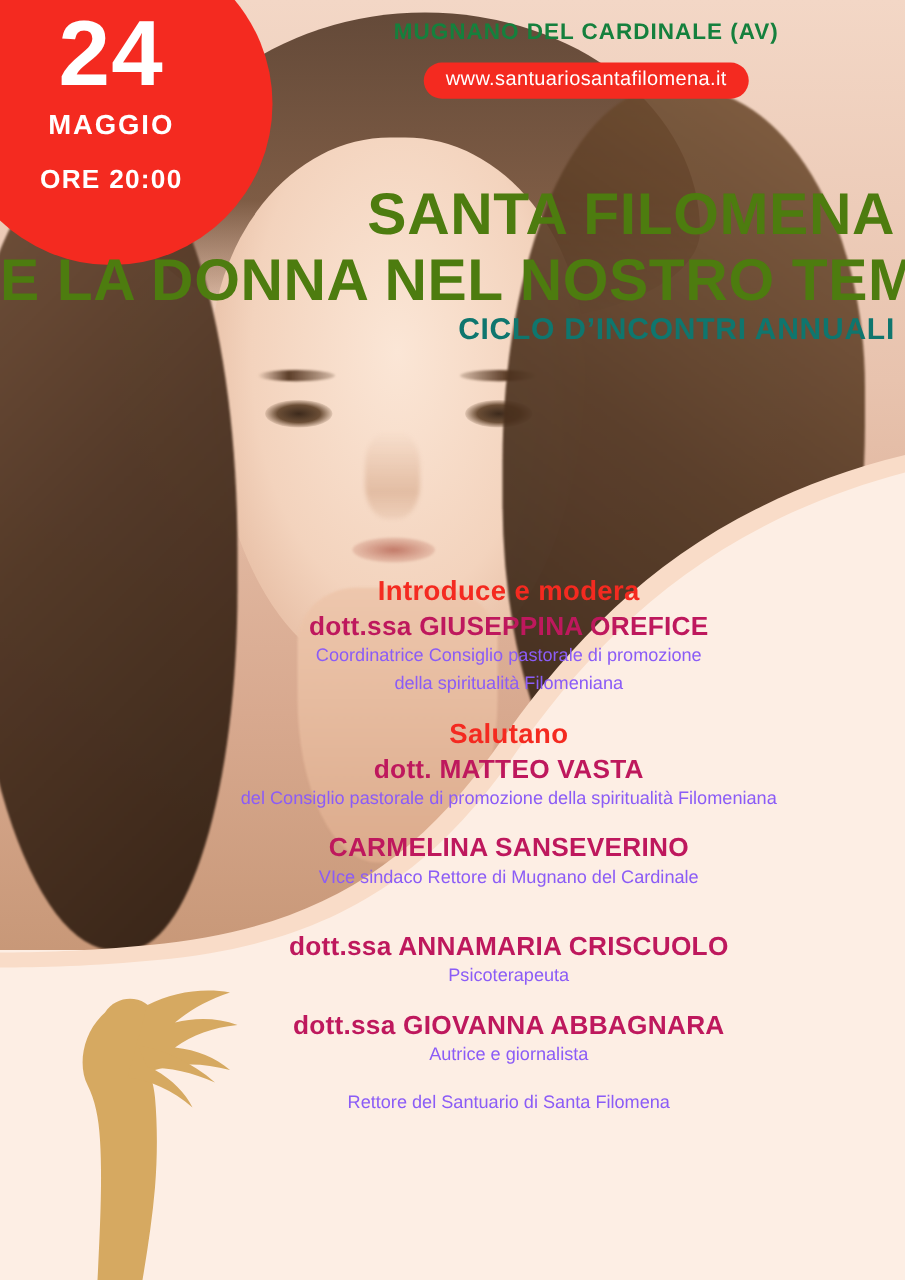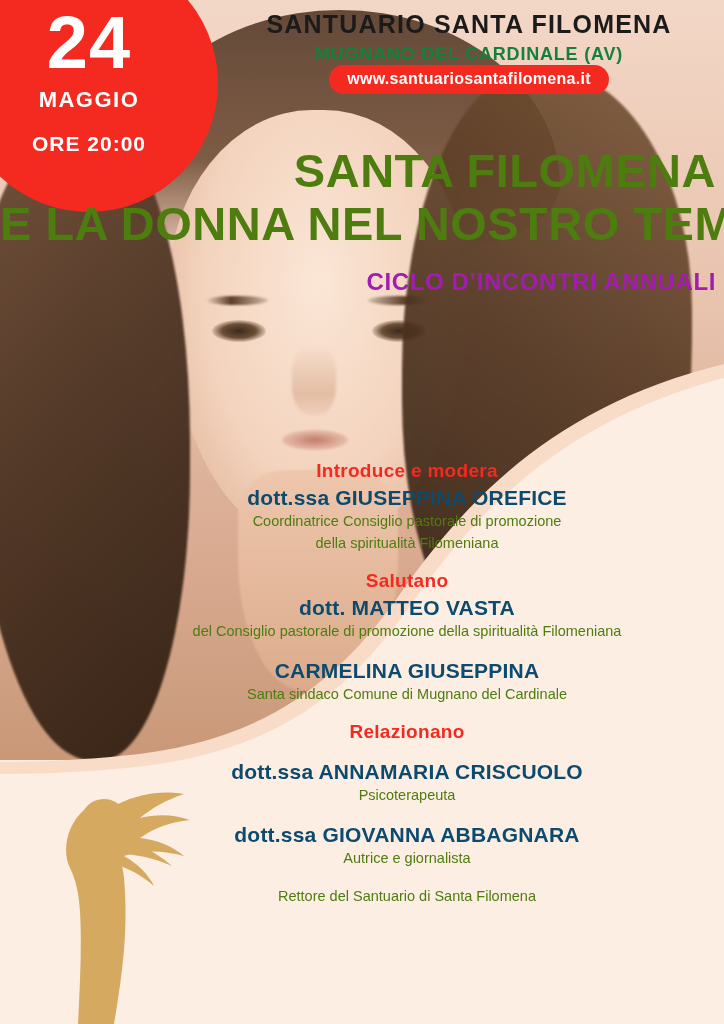--- a/index.html
+++ b/index.html
@@ -179,25 +179,25 @@
   }
   .header .h-sub {
     margin-top: 5px;
     font-size: 18px;
     font-weight: bold;
     color: #15803d;
     letter-spacing: 0.8px;
   }
   .url-pill {
     display: inline-block;
-    margin-top: 0;
+    margin-top: 14px;
     background: #f42a20;
     color: #ffffff;
     font-size: 16px;
-    font-weight: bold;
+    font-weight: normal;
     padding: 5px 18px 6px 18px;
     border-radius: 20px;
     letter-spacing: 0.3px;
   }
 
   
   .title-block {
     position: absolute;
     left: 0; top: 145px;
     width: 716px;
@@ -206,49 +206,48 @@
   }
   .title-line {
     font-size: 47px;
     font-weight: bold;
     color: #4d7c0f;
     letter-spacing: 0.5px;
     line-height: 1.12;
     white-space: nowrap;
   }
   .subtitle-line {
-    margin-top: 18px;
     font-size: 24px;
     font-weight: bold;
-    color: #a21caf;
+    color: #0f766e;
     letter-spacing: 0.6px;
   }
 
   
   .program {
     position: absolute;
     left: 100px; top: 460px;
     width: 614px;
     text-align: center;
   }
   .sec-head {
     color: #f42a20;
-    font-size: 19px;
+    font-size: 22px;
     font-weight: bold;
     letter-spacing: 0.3px;
   }
   .sec-name {
-    color: #0c4a6e;
+    color: #be185d;
     font-size: 21px;
     font-weight: bold;
     margin-top: 4px;
     letter-spacing: 0.2px;
   }
   .sec-role {
-    color: #4d7c0f;
+    color: #8b5cf6;
     font-size: 14.5px;
     margin-top: 2px;
     line-height: 1.35;
   }
   .gap-lg { height: 17px; }
   .gap-md { height: 13px; }
 
   
   .silhouette {
     position: absolute;
@@ -293,21 +292,20 @@
     </svg>
   </div>
 
   <div class="date-badge">
     <div class="date-num">24</div>
     <div class="date-month">MAGGIO</div>
     <div class="date-time">ORE 20:00</div>
   </div>
 
   <div class="header">
-    <div class="h-main">SANTUARIO SANTA FILOMENA</div>
     <div class="h-sub">MUGNANO DEL CARDINALE (AV)</div>
     <div class="url-pill">www.santuariosantafilomena.it</div>
   </div>
 
   <div class="title-block">
     <div class="title-line">SANTA FILOMENA</div>
     <div class="title-line">E LA  DONNA NEL NOSTRO TEMPO</div>
     <div class="subtitle-line">CICLO D’INCONTRI ANNUALI</div>
   </div>
 
@@ -320,28 +318,27 @@
       <div class="sec-role">della spiritualità Filomeniana</div>
     </div>
 
     <div class="gap-lg"></div>
 
     <div>
       <div class="sec-head">Salutano</div>
       <div class="sec-name">dott.  MATTEO VASTA</div>
       <div class="sec-role">del Consiglio pastorale di promozione della spiritualità Filomeniana</div>
       <div class="gap-md"></div>
-      <div class="sec-name">CARMELINA GIUSEPPINA</div>
-      <div class="sec-role">Santa sindaco Comune di Mugnano del Cardinale</div>
+      <div class="sec-name">CARMELINA SANSEVERINO</div>
+      <div class="sec-role">VIce sindaco Rettore di Mugnano del Cardinale</div>
     </div>
 
     <div class="gap-lg"></div>
 
     <div>
-      <div class="sec-head">Relazionano</div>
       <div class="gap-md"></div>
       <div class="sec-name">dott.ssa ANNAMARIA CRISCUOLO</div>
       <div class="sec-role">Psicoterapeuta</div>
       <div class="gap-md"></div>
       <div class="sec-name">dott.ssa GIOVANNA ABBAGNARA</div>
       <div class="sec-role">Autrice e giornalista</div>
     </div>
 
     <div class="gap-lg"></div>
 

